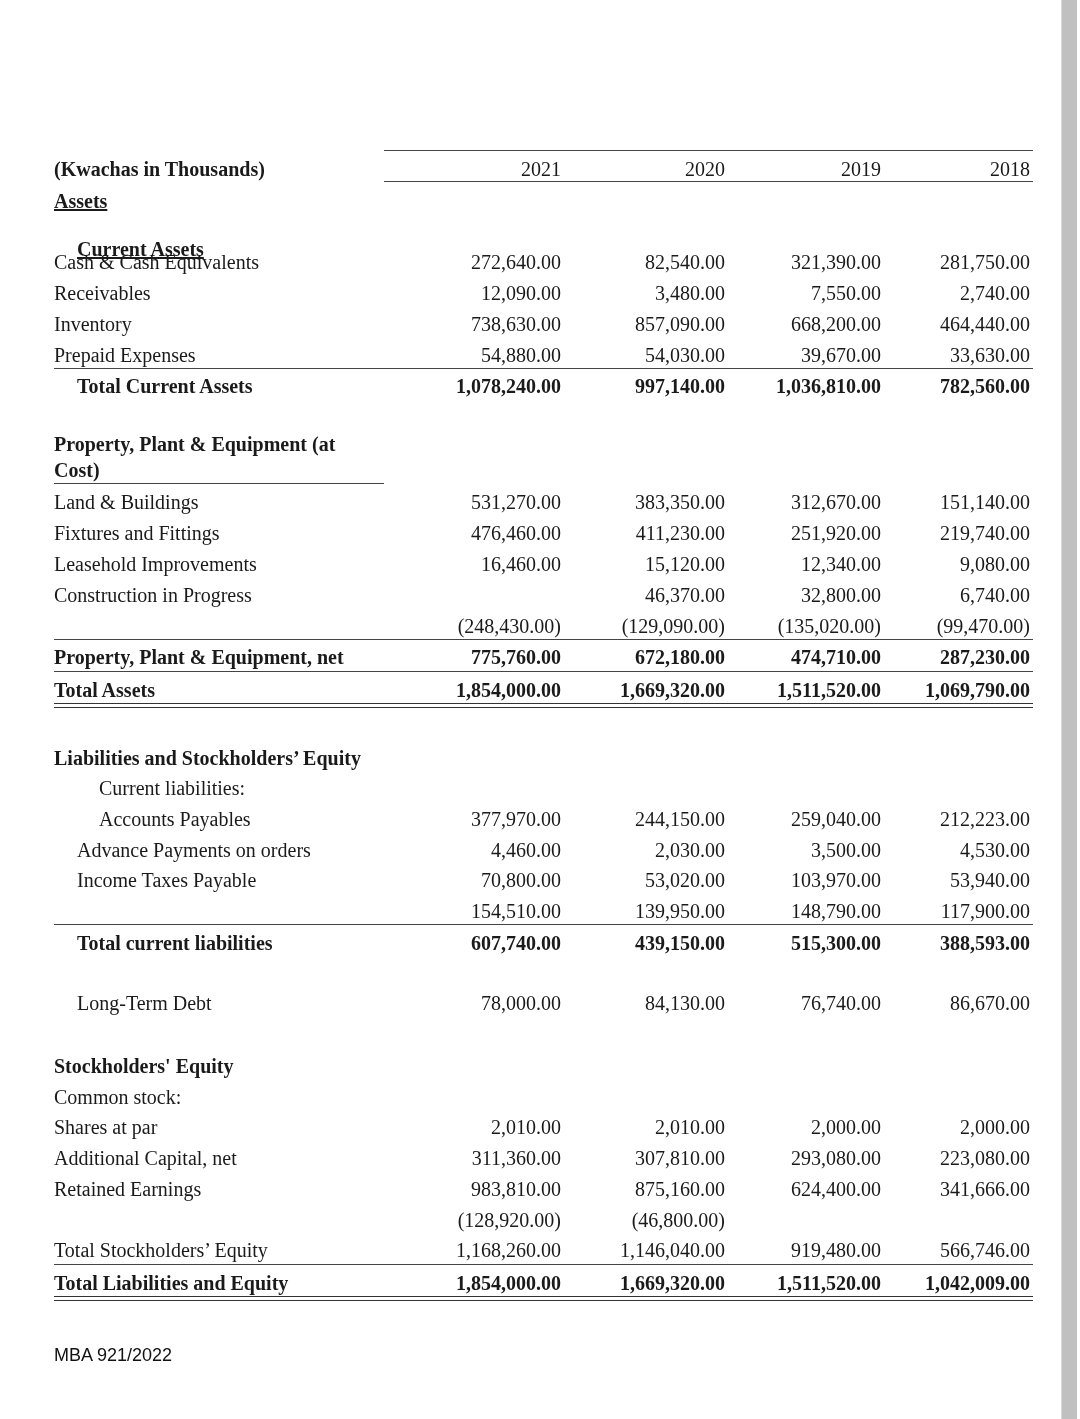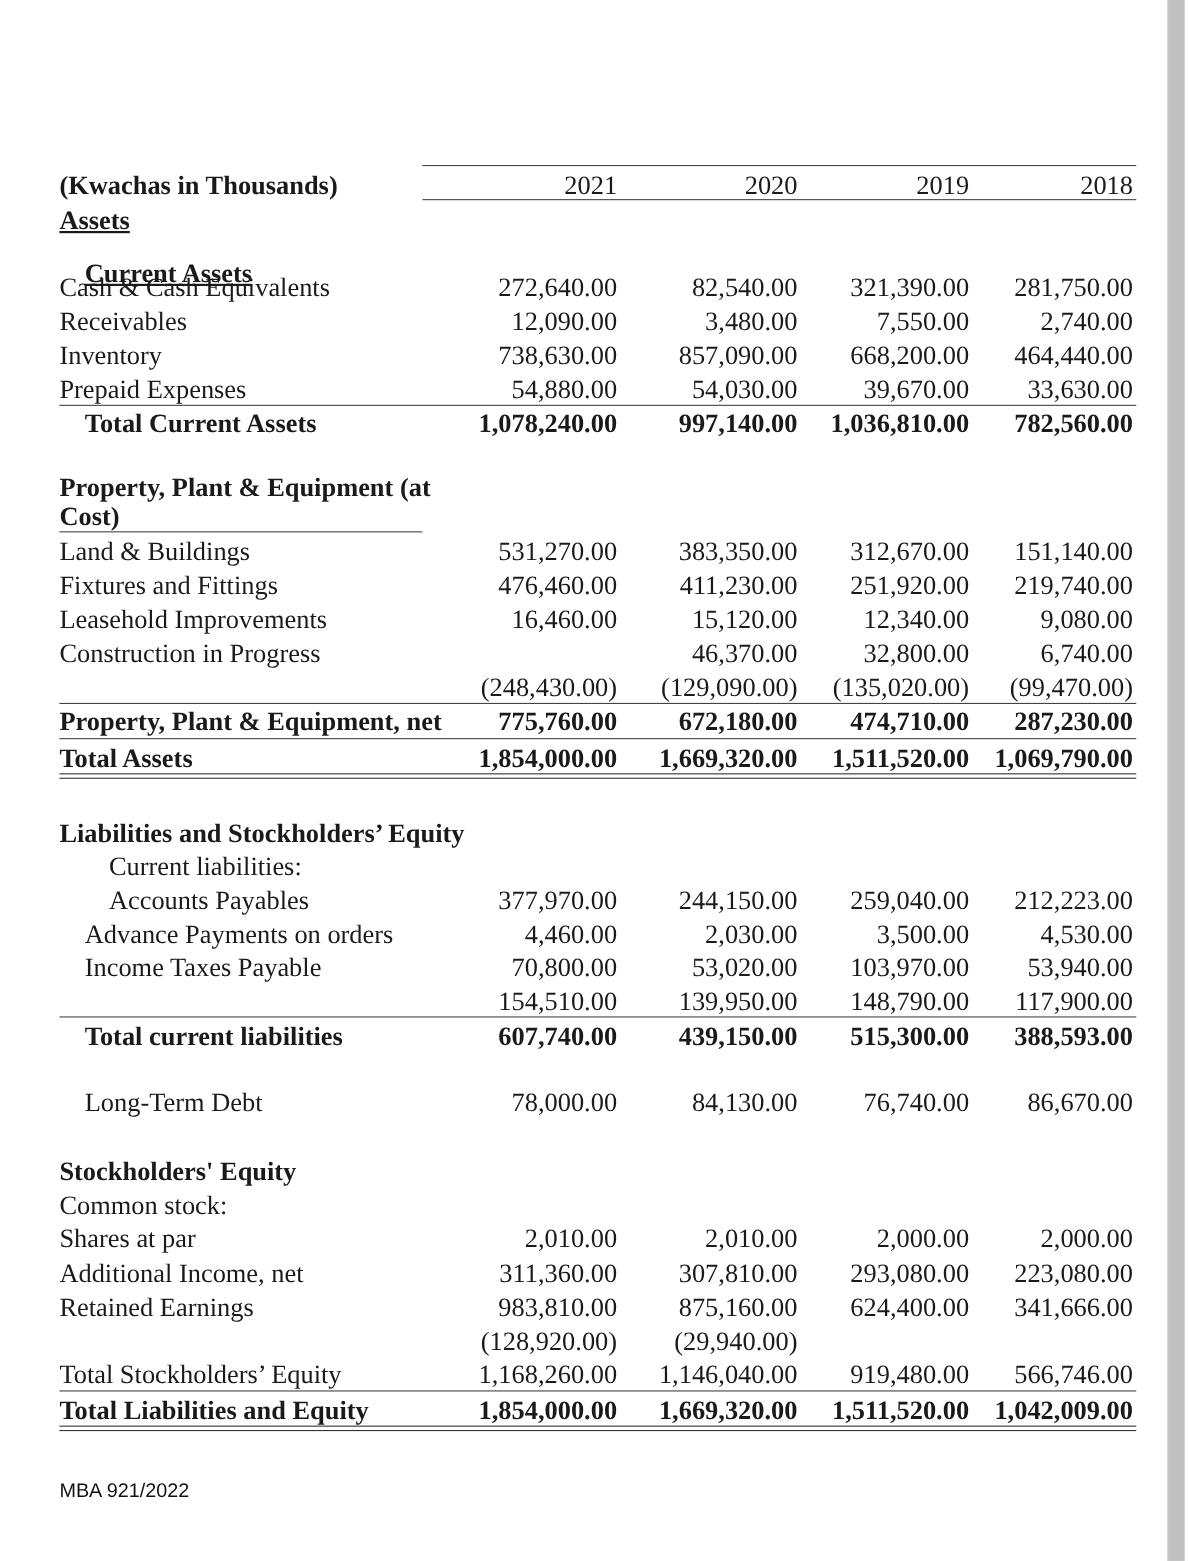--- a/index.html
+++ b/index.html
@@ -1,21 +1,21 @@
 <!DOCTYPE html>
 <html><head>
 <meta charset="utf-8">
 <style>
   html, body { margin:0; padding:0; }
   body { width:1080px; height:1419px; background:#ffffff; position:relative; overflow:hidden;
          font-family:"Liberation Serif","DejaVu Serif",serif; color:#1a1a1a; }
   .scrollbar { position:absolute; left:1061px; top:0; width:15px; height:1419px; background:#c0c0c0;
                border-left:1px solid #d8d8d8; }
   .sheet { position:absolute; left:54px; top:150px; width:979px; }
-  .row { position:absolute; left:0; width:979px; height:30px; font-size:24px; line-height:30px;font-family:Liberation Serif, serif; }
+  .row { position:absolute; left:0; width:979px; height:30px; font-size:20px; line-height:30px;font-family:Liberation Serif, serif; }
   .lbl { position:absolute; left:0; white-space:nowrap; }
   .v { position:absolute; width:160px; text-align:right; white-space:nowrap; }
   .c0 { left:347px; width:160px; } 
   .c1 { left:511px; width:160px; } 
   .c2 { left:667px; width:160px; } 
   .c3 { left:816px; width:160px; } 
   .b { font-weight:bold; }
   .u { text-decoration:underline; }
   .ind1 { left:23px; }
   .ind2 { left:45px; }
@@ -204,36 +204,36 @@
     </div>
 
   <div class="row" style="top:962px;">
     <span class="lbl">Shares at par</span>
     <span class="v c0">2,010.00</span>
     <span class="v c1">2,010.00</span>
     <span class="v c2">2,000.00</span>
     <span class="v c3">2,000.00</span>
   </div>
   <div class="row" style="top:993px;">
-    <span class="lbl">Additional Income, net</span>
+    <span class="lbl">Additional Capital, net</span>
     <span class="v c0">311,360.00</span>
     <span class="v c1">307,810.00</span>
     <span class="v c2">293,080.00</span>
     <span class="v c3">223,080.00</span>
   </div>
   <div class="row" style="top:1024px;">
     <span class="lbl">Retained Earnings</span>
     <span class="v c0">983,810.00</span>
     <span class="v c1">875,160.00</span>
     <span class="v c2">624,400.00</span>
     <span class="v c3">341,666.00</span>
   </div>
   <div class="row" style="top:1055px;">
     <span class="v c0">(128,920.00)</span>
-    <span class="v c1">(29,940.00)</span>
+    <span class="v c1">(46,800.00)</span>
     <span class="v c2"></span>
     <span class="v c3"></span>
   </div>
   <div class="row" style="top:1085px;">
     <span class="lbl">Total Stockholders’ Equity</span>
     <span class="v c0">1,168,260.00</span>
     <span class="v c1">1,146,040.00</span>
     <span class="v c2">919,480.00</span>
     <span class="v c3">566,746.00</span>
   </div>

